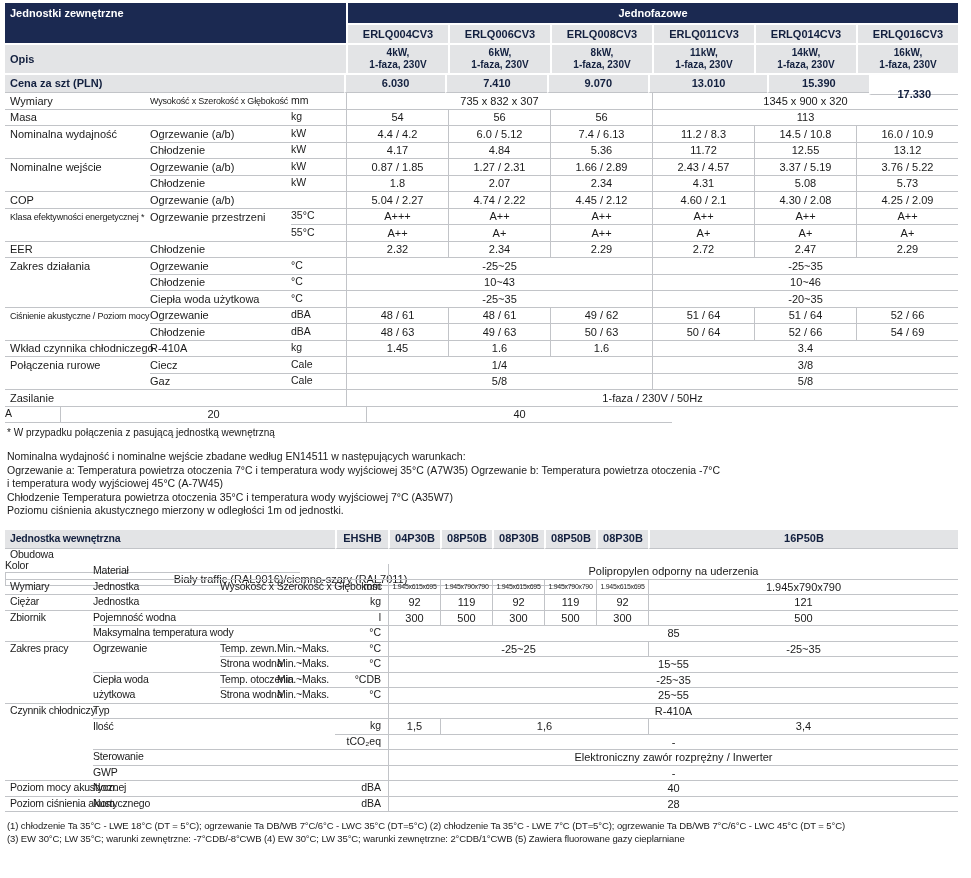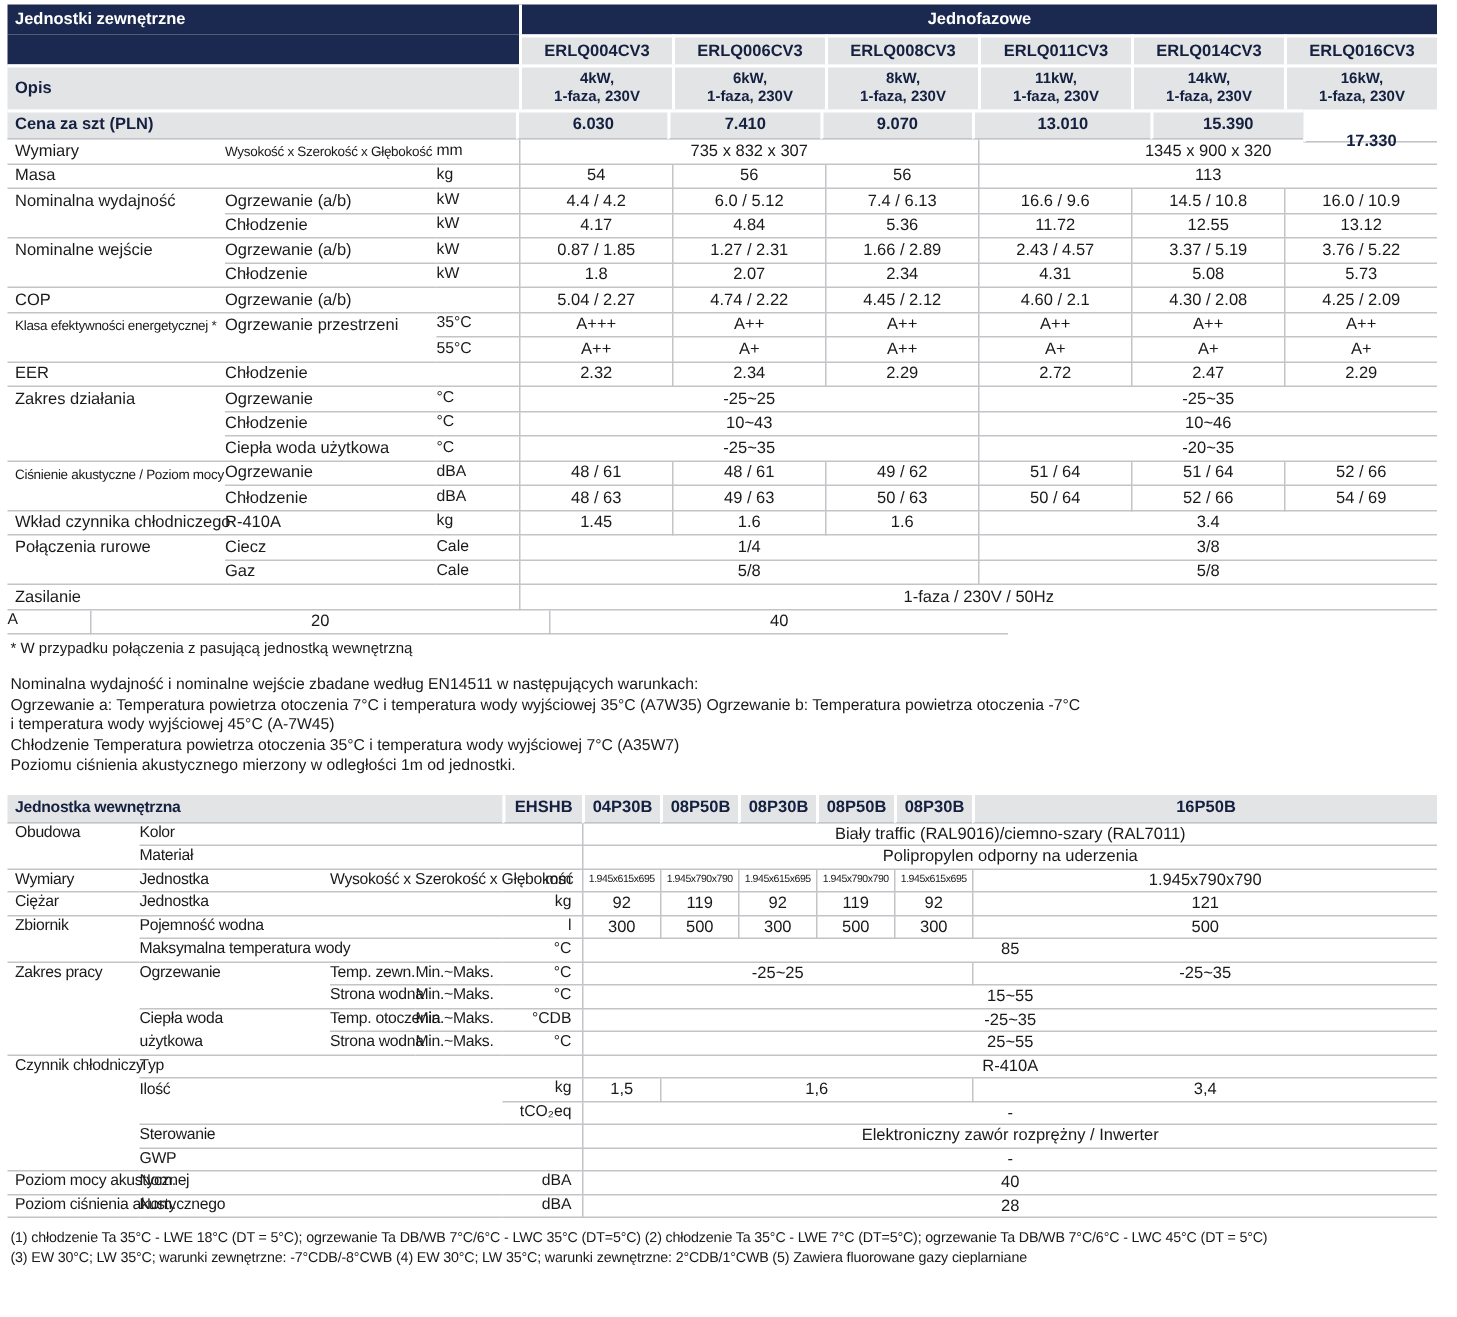--- a/index.html
+++ b/index.html
@@ -95,21 +95,21 @@
         <div class="cell k-val" style="width: 102px;">56</div>
         <div class="cell k-val" style="width: 306px;">113</div>
       </div>
       <div class="row" style="height: 16.5px;">
         <div class="cell k-lab f-nb" style="width: 145px;">Nominalna wydajność</div>
         <div class="cell k-sub" style="width: 141px;">Ogrzewanie (a/b)</div>
         <div class="cell k-unit" style="width: 55px;">kW</div>
         <div class="cell k-val" style="width: 102px;">4.4 / 4.2</div>
         <div class="cell k-val" style="width: 102px;">6.0 / 5.12</div>
         <div class="cell k-val" style="width: 102px;">7.4 / 6.13</div>
-        <div class="cell k-val" style="width: 102px;">16.6 / 9.6</div>
+        <div class="cell k-val" style="width: 102px;">11.2 / 8.3</div>
         <div class="cell k-val" style="width: 102px;">14.5 / 10.8</div>
         <div class="cell k-val" style="width: 102px;">16.0 / 10.9</div>
       </div>
       <div class="row" style="height: 16.5px;">
         <div class="cell k-lab" style="width: 145px;"></div>
         <div class="cell k-sub" style="width: 141px;">Chłodzenie</div>
         <div class="cell k-unit" style="width: 55px;">kW</div>
         <div class="cell k-val" style="width: 102px;">4.17</div>
         <div class="cell k-val" style="width: 102px;">4.84</div>
         <div class="cell k-val" style="width: 102px;">5.36</div>
@@ -275,21 +275,21 @@
         <div class="row" style="height: 19px;">
           <div class="cell k-lab f-hg" style="width: 330px;">Jednostka wewnętrzna</div>
           <div class="cell k-val f-hg f-gapl" style="width: 53px;">EHSHB</div>
           <div class="cell k-val f-hg f-gapl" style="width: 52px;">04P30B</div>
           <div class="cell k-val f-hg f-gapl" style="width: 52px;">08P50B</div>
           <div class="cell k-val f-hg f-gapl" style="width: 52px;">08P30B</div>
           <div class="cell k-val f-hg f-gapl" style="width: 52px;">08P50B</div>
           <div class="cell k-val f-hg f-gapl" style="width: 52px;">08P30B</div>
           <div class="cell k-val f-hg f-gapl" style="width: 310px;">16P50B</div>
         </div>
-        <div class="row" style="height: 15.5px;">
+        <div class="row" style="height: 15.5px; flex-direction: column;">
           <div class="cell k-lab f-nb" style="width: 88px;">Obudowa</div>
           <div class="cell k-sub" style="width: 295px;">Kolor</div>
           <div class="cell k-val" style="width: 570px;">Biały traffic (RAL9016)/ciemno-szary (RAL7011)</div>
         </div>
         <div class="row" style="height: 15.5px;">
           <div class="cell k-lab" style="width: 88px;"></div>
           <div class="cell k-sub" style="width: 295px;">Materiał</div>
           <div class="cell k-val" style="width: 570px;">Polipropylen odporny na uderzenia</div>
         </div>
         <div class="row" style="height: 15.5px;">

